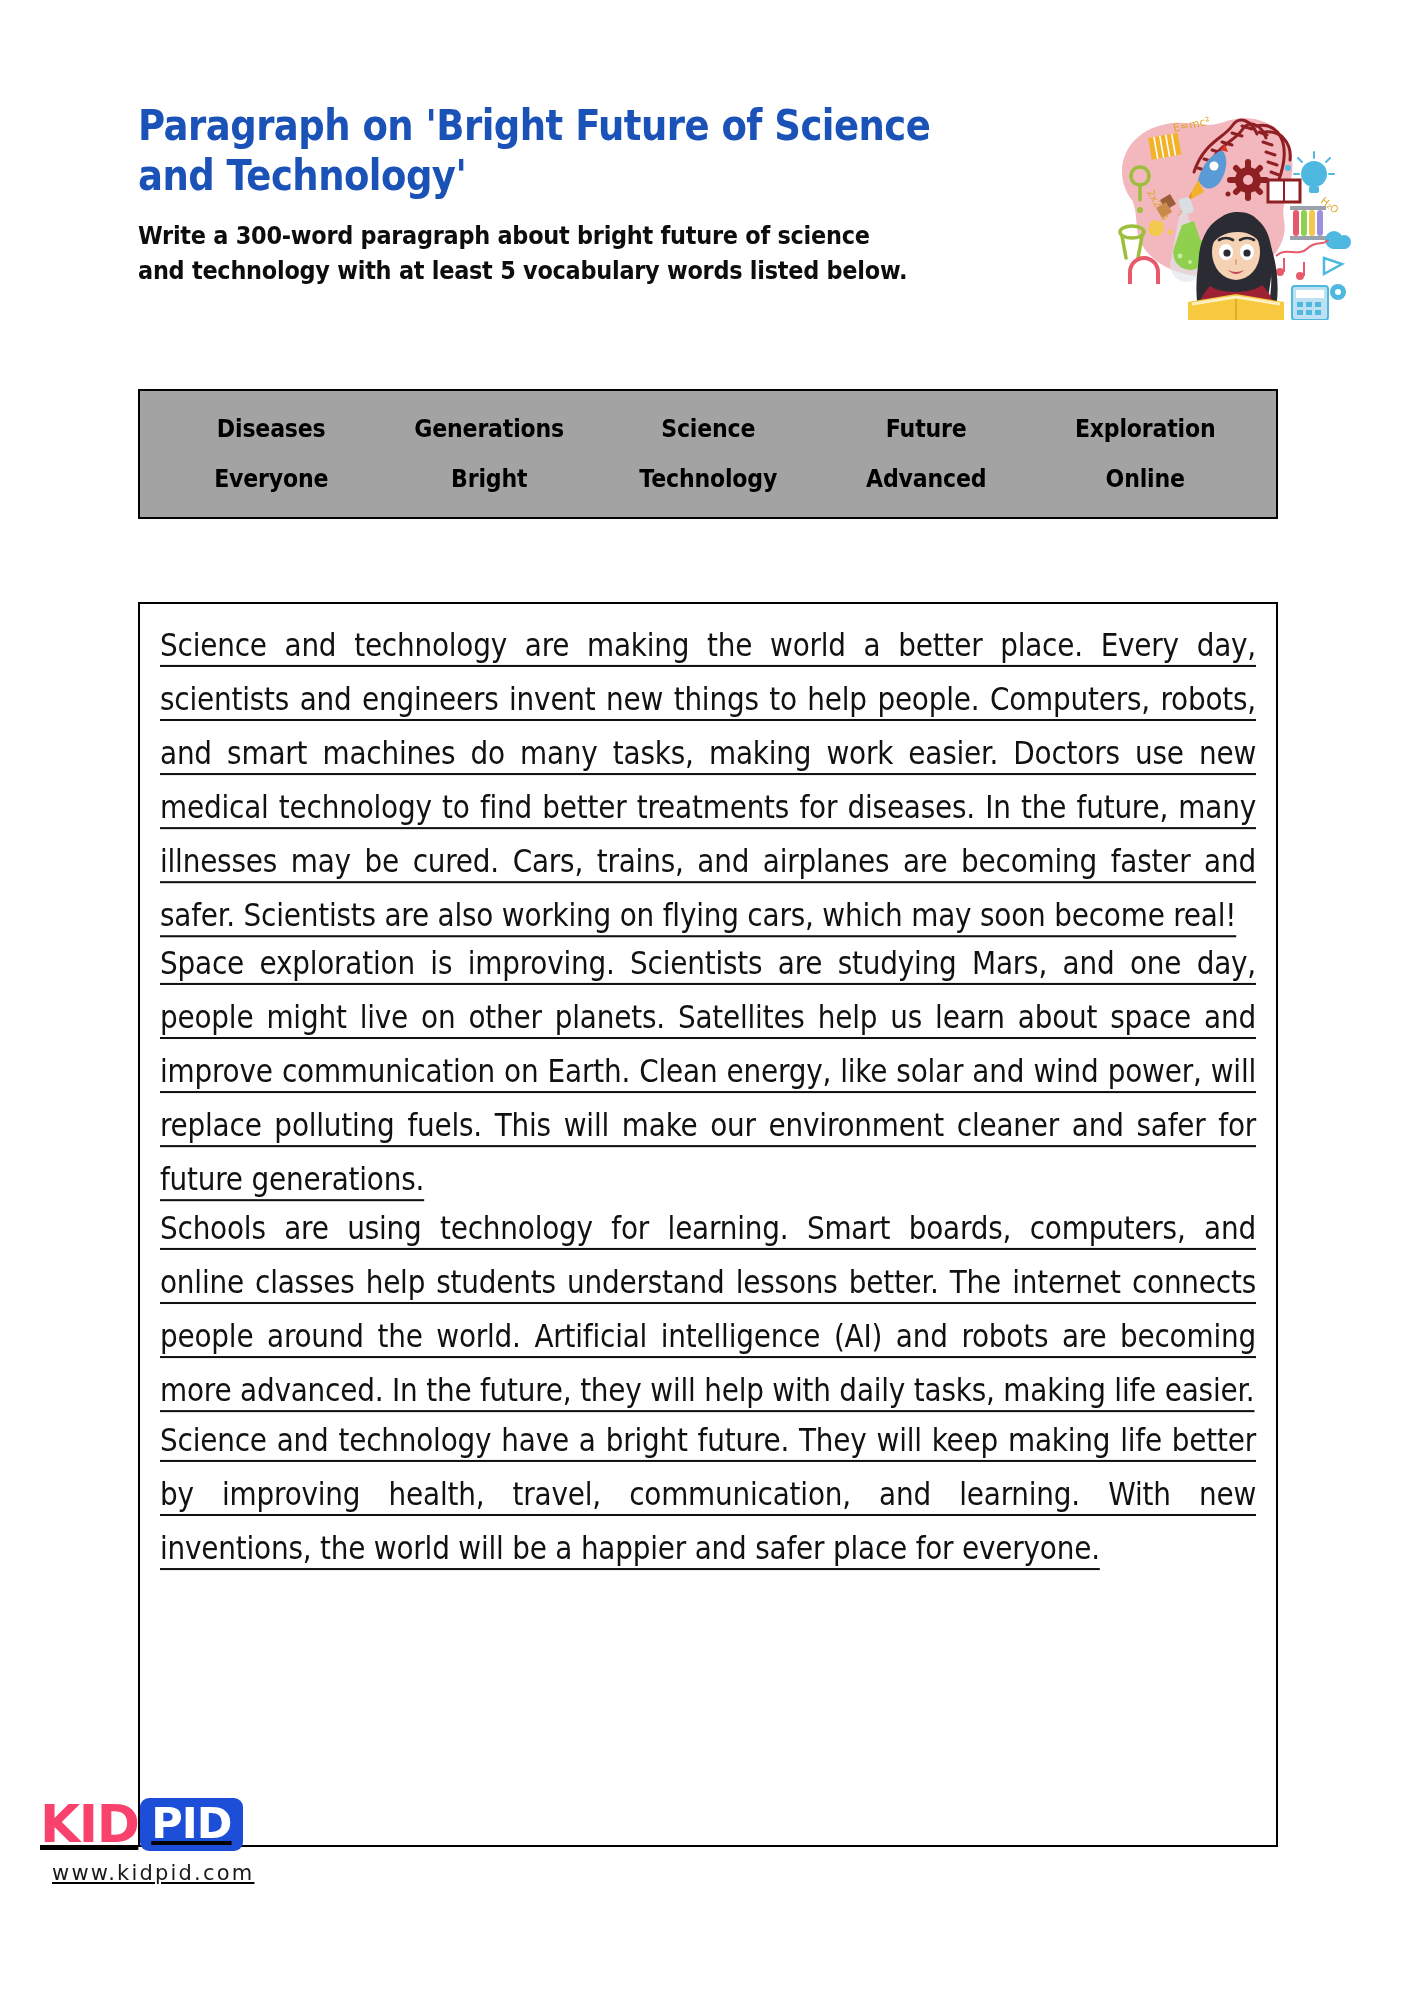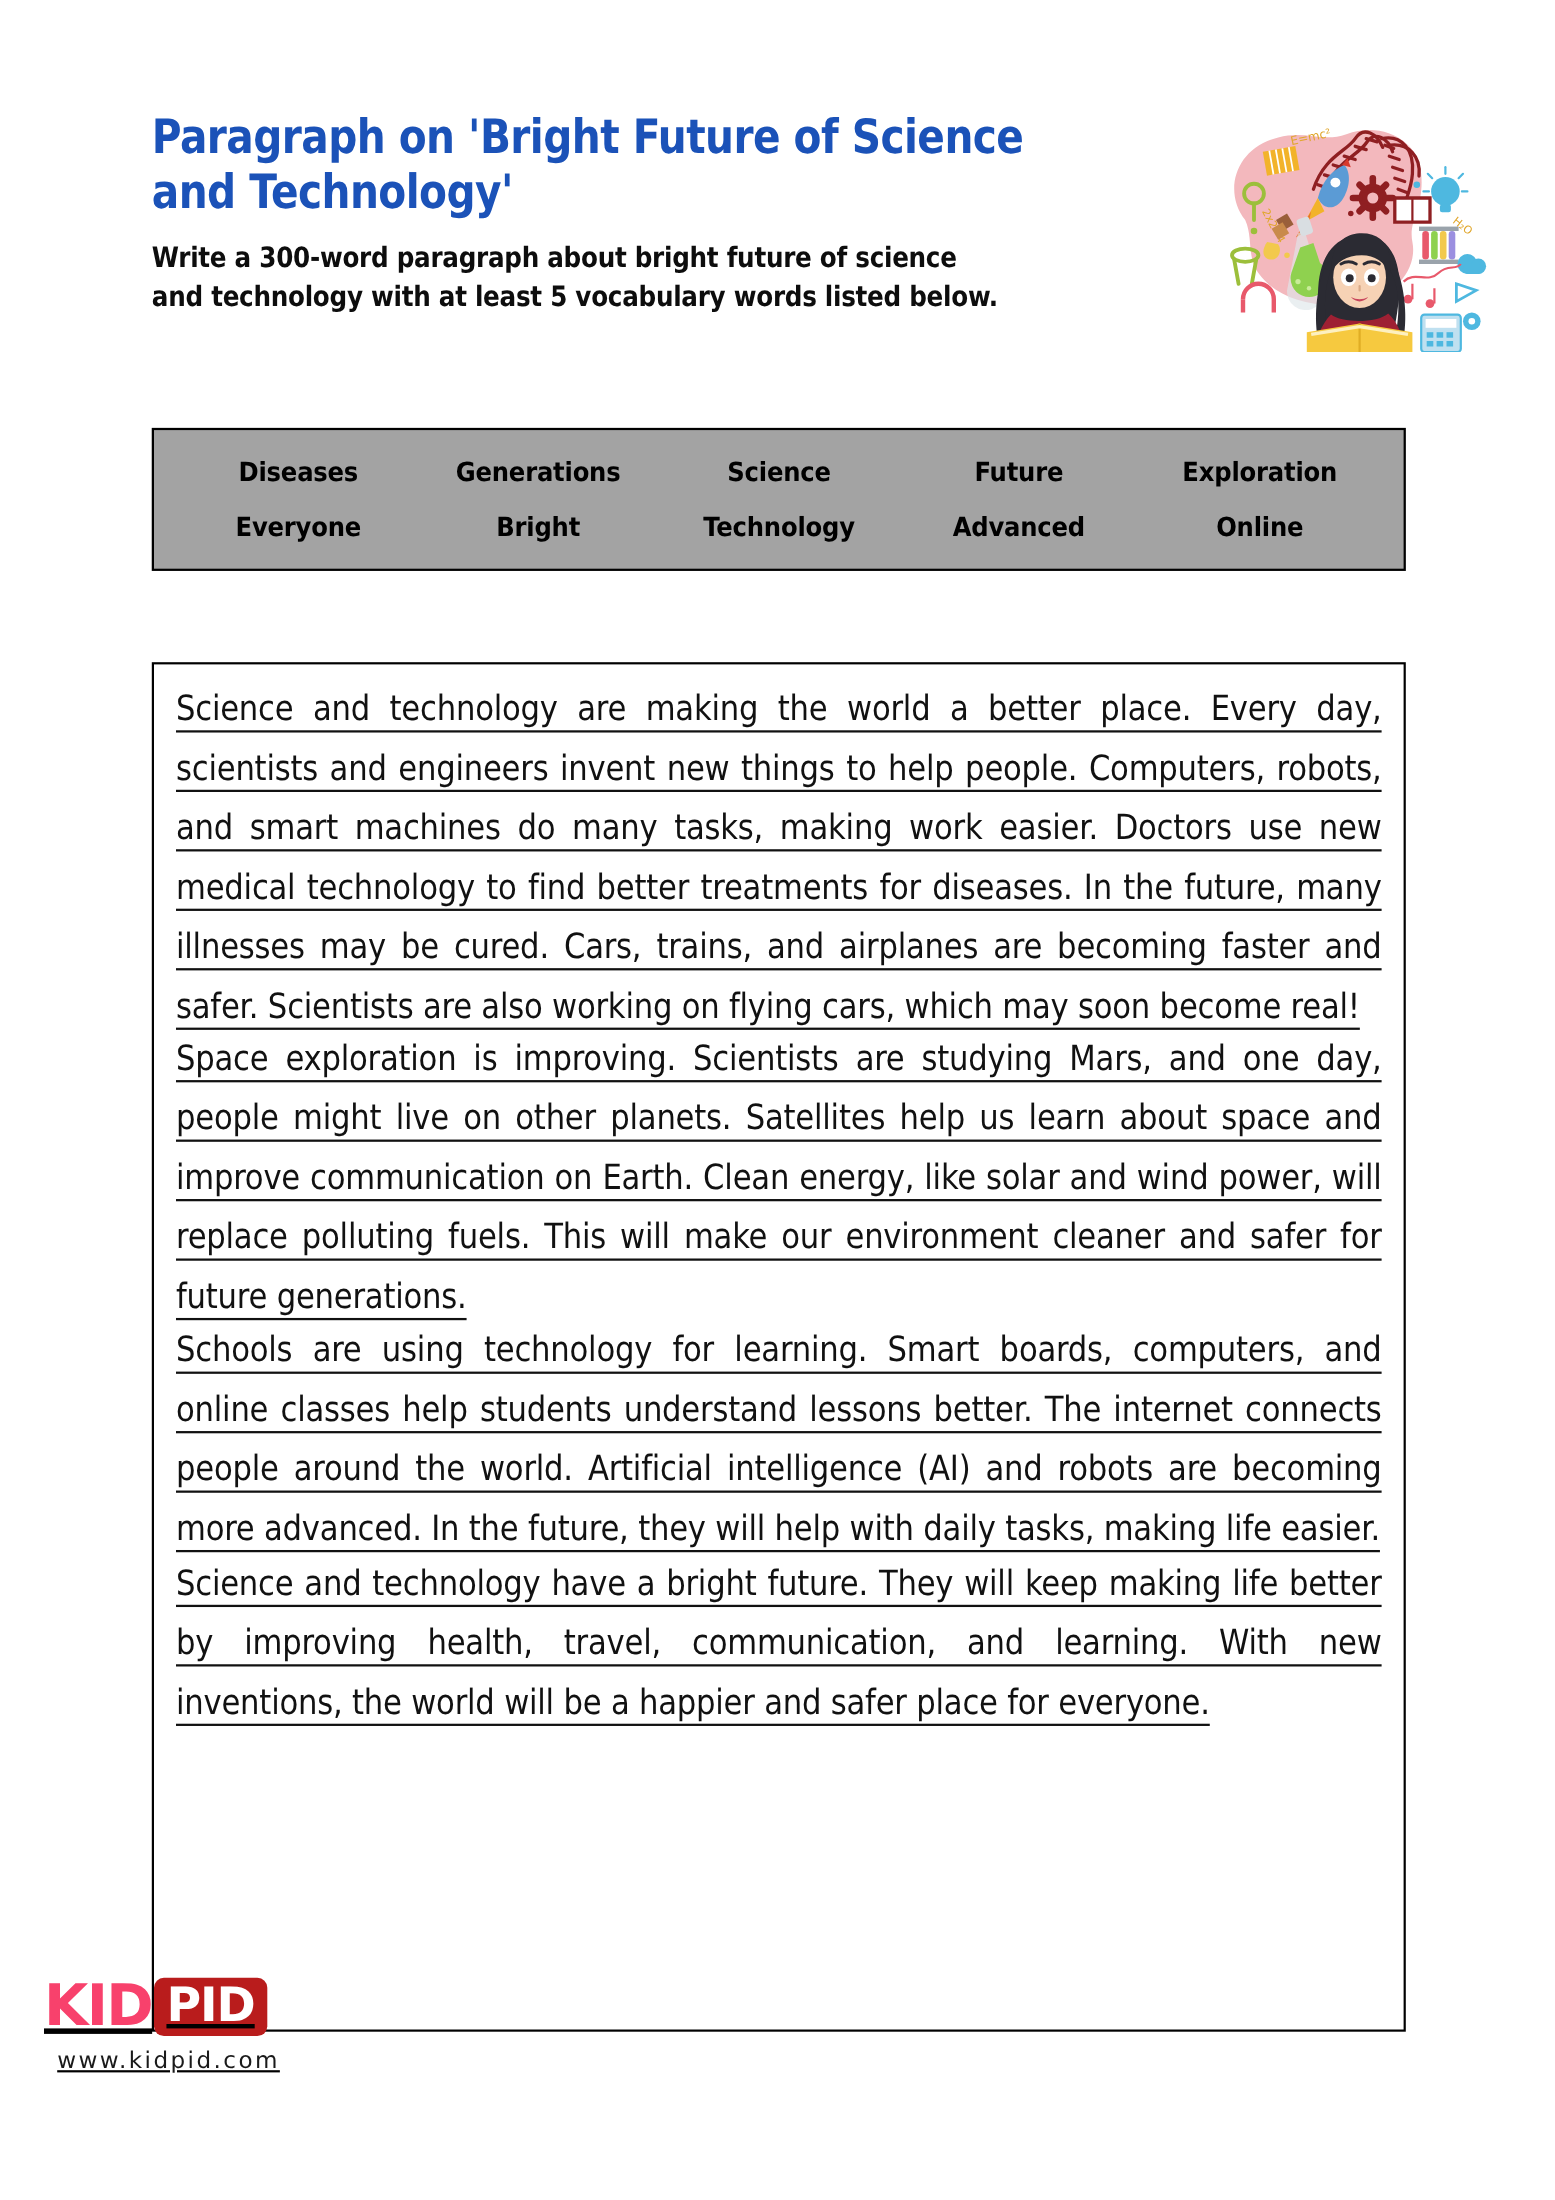--- a/index.html
+++ b/index.html
@@ -155,21 +155,21 @@
     color: #f8416c;
     letter-spacing: -1.5px;
     line-height: 1;
   }
 
   .logo-pid {
     font-family: "DejaVu Sans", sans-serif;
     font-weight: 700;
     font-size: 43px;
     color: #ffffff;
-    background: #b91c1c;
+    background: #1d4ed8;
     border-radius: 9px;
     padding: 4px 11px 6px 11px;
     letter-spacing: -1px;
     line-height: 1;
     margin-left: 2px;
   }
 
   .logo-url {
     margin-top: 8px;
     font-family: "DejaVu Sans", sans-serif;

